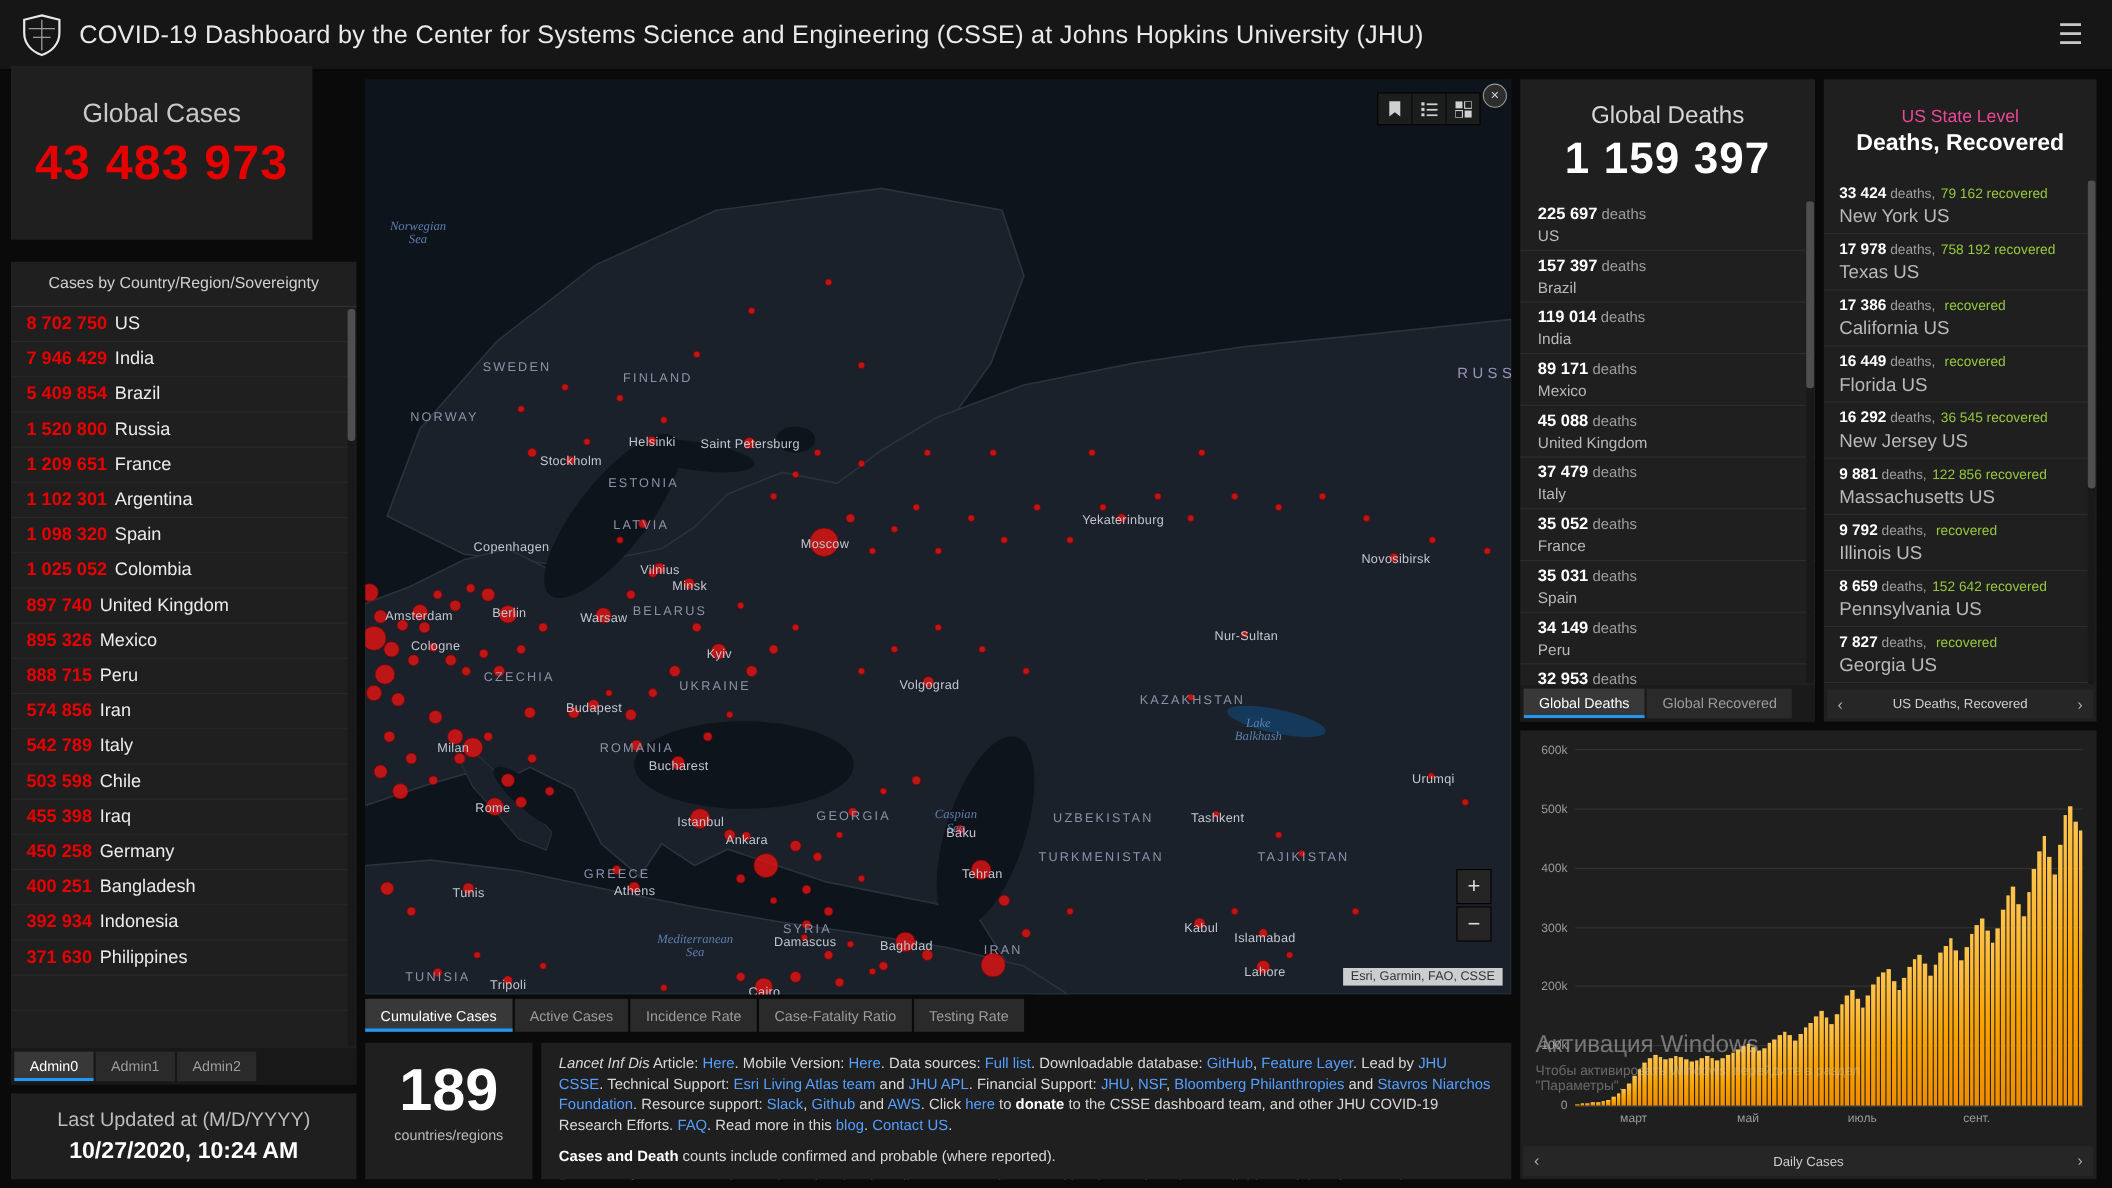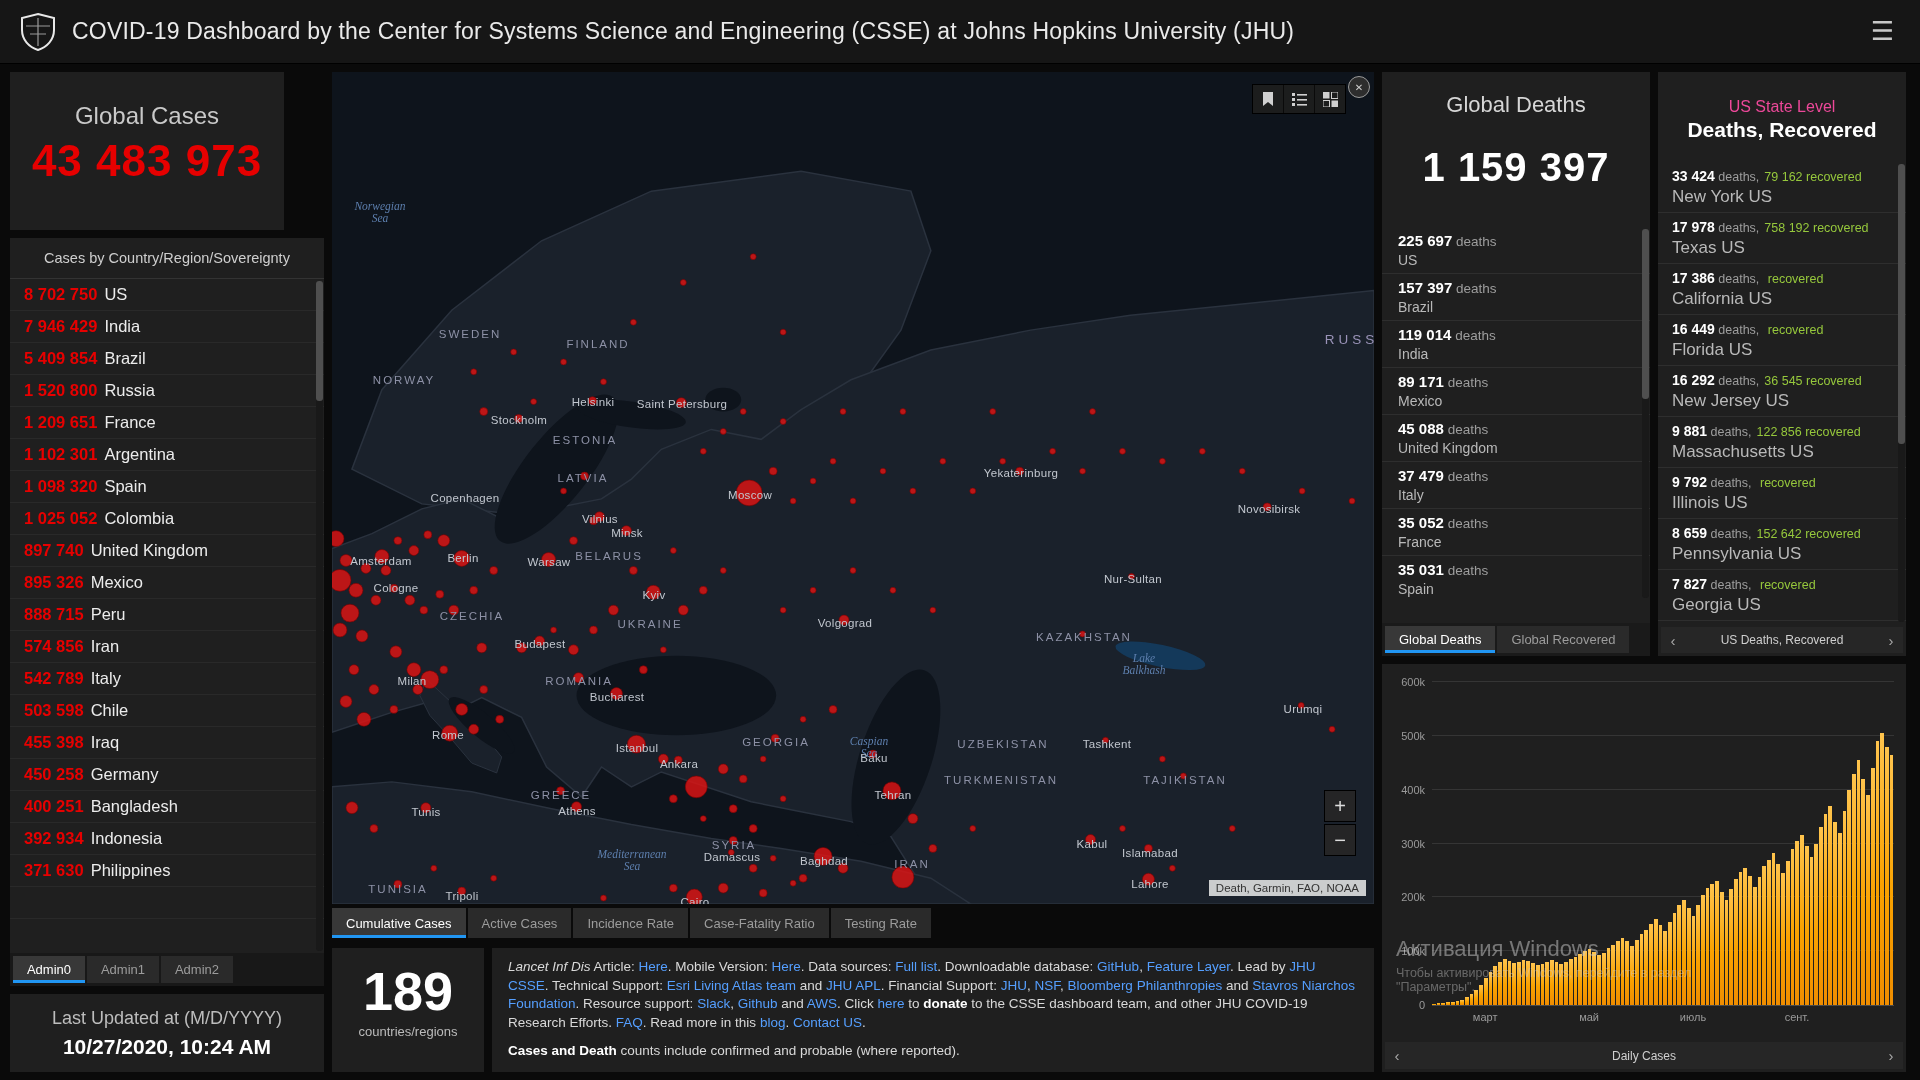--- a/index.html
+++ b/index.html
@@ -5,21 +5,21 @@
   html,body{margin:0;padding:0;background:#0a0a0a;font-family:"Liberation Sans",sans-serif;}
   body{width:1920px;height:1080px;position:relative;overflow:hidden;color:#ddd;}
   .panel{position:absolute;background:#1f1f1f;box-sizing:border-box;}
   
   .hdr{position:absolute;left:0;top:0;width:1920px;height:64px;background:#161616;border-bottom:1px solid #000;
        display:flex;align-items:center;padding:0 20px;gap:16px;box-sizing:border-box;}
   .hdr-logo{width:36px;height:40px;flex:0 0 auto;}
   .hdr-title{font-size:23px;color:#eaeaea;letter-spacing:.2px;}
   .hdr-menu{margin-left:auto;font-size:26px;color:#c8c8c8;cursor:pointer;padding:0 6px;}
   
-  .p-cases{left:10px;top:72px;width:274px;height:158px;text-align:center;}
+  .p-cases{left:10px;top:60px;width:274px;height:158px;text-align:center;}
   .p-cases .t{margin-top:30px;font-size:24px;color:#c9c9c9;}
   .p-cases .v{margin-top:6px;font-size:44px;font-weight:bold;color:#e60000;letter-spacing:1px;}
   .p-list{left:10px;top:238px;width:314px;height:748px;display:flex;flex-direction:column;}
   .list-hd{height:40px;display:flex;align-items:center;justify-content:center;color:#cfcfcf;font-size:14.5px;border-bottom:1px solid #333;flex:0 0 auto;}
   .clist-wrap{position:relative;flex:1;overflow:hidden;}
   .crow{height:31px;display:flex;align-items:center;gap:7px;padding:0 14px;border-bottom:1px solid #292929;font-size:16.5px;cursor:pointer;}
   .cnum{color:#e60000;font-weight:bold;white-space:nowrap;}
   .cname{color:#ececec;white-space:nowrap;}
   .sb{position:absolute;right:1px;width:7px;background:#191919;border-radius:3px;}
   .sbt{position:absolute;left:0;right:0;background:#4f4f4f;border-radius:3px;}
@@ -56,21 +56,21 @@
   
   .p-count{left:332px;top:948px;width:152px;height:124px;text-align:center;}
   .p-count .v{margin-top:12px;font-size:54px;font-weight:bold;color:#fff;}
   .p-count .l{margin-top:2px;font-size:13px;color:#bbb;}
   .p-info{left:492px;top:948px;width:882px;height:124px;padding:10px 16px;overflow:hidden;}
   .p-info p{margin:0 0 9px 0;font-size:13.5px;line-height:1.38;color:#d9d9d9;}
   .lnk{color:#559fff;cursor:pointer;}
   .bld{font-weight:bold;color:#fff;}
   .itl{font-style:italic;}
   
-  .p-gd{left:1382px;top:72px;width:268px;height:584px;display:flex;flex-direction:column;text-align:center;gap:23px;}
+  .p-gd{left:1382px;top:72px;width:268px;height:584px;display:flex;flex-direction:column;text-align:center;}
   .p-gd .t{margin-top:20px;font-size:22px;color:#d6d6d6;}
   .p-gd .v{margin-top:4px;font-size:40px;font-weight:bold;color:#fff;letter-spacing:1px;}
   .gd-list{position:relative;flex:1;overflow:hidden;margin-top:14px;text-align:left;}
   .drow{padding:5px 8px 5px 16px;border-bottom:1px solid #2e2e2e;cursor:pointer;}
   .drow .n{font-size:15px;font-weight:bold;color:#fff;}
   .drow .w{font-size:13.5px;color:#9e9e9e;font-weight:normal;}
   .drow .c{font-size:14px;color:#b9b9b9;margin-top:2px;}
   .p-us{left:1658px;top:72px;width:248px;height:584px;display:flex;flex-direction:column;text-align:center;}
   .p-us .t1{margin-top:26px;font-size:16px;color:#ec4899;}
   .p-us .t2{margin-top:2px;font-size:21px;font-weight:bold;color:#fff;}
@@ -481,21 +481,21 @@
           <rect x="0" y="8.5" width="6.5" height="6.5" fill="none" stroke="currentColor"></rect>
           <rect x="8.5" y="8.5" width="6.5" height="6.5" fill="currentColor"></rect>
         </svg>
     </div>
   </div>
   <div class="map-close">✕</div>
   <div class="zoomers">
     <div class="zbtn">+</div>
     <div class="zbtn">−</div>
   </div>
-  <div class="attrib">Death, Garmin, FAO, NOAA</div>
+  <div class="attrib">Esri, Garmin, FAO, CSSE</div>
 </div>
 <div class="map-tabs" id="map-tabs">
     <div class="tab active">Cumulative Cases</div>
     <div class="tab">Active Cases</div>
     <div class="tab">Incidence Rate</div>
     <div class="tab">Case-Fatality Ratio</div>
     <div class="tab">Testing Rate</div>
   </div>
 
 <section class="panel p-count">

